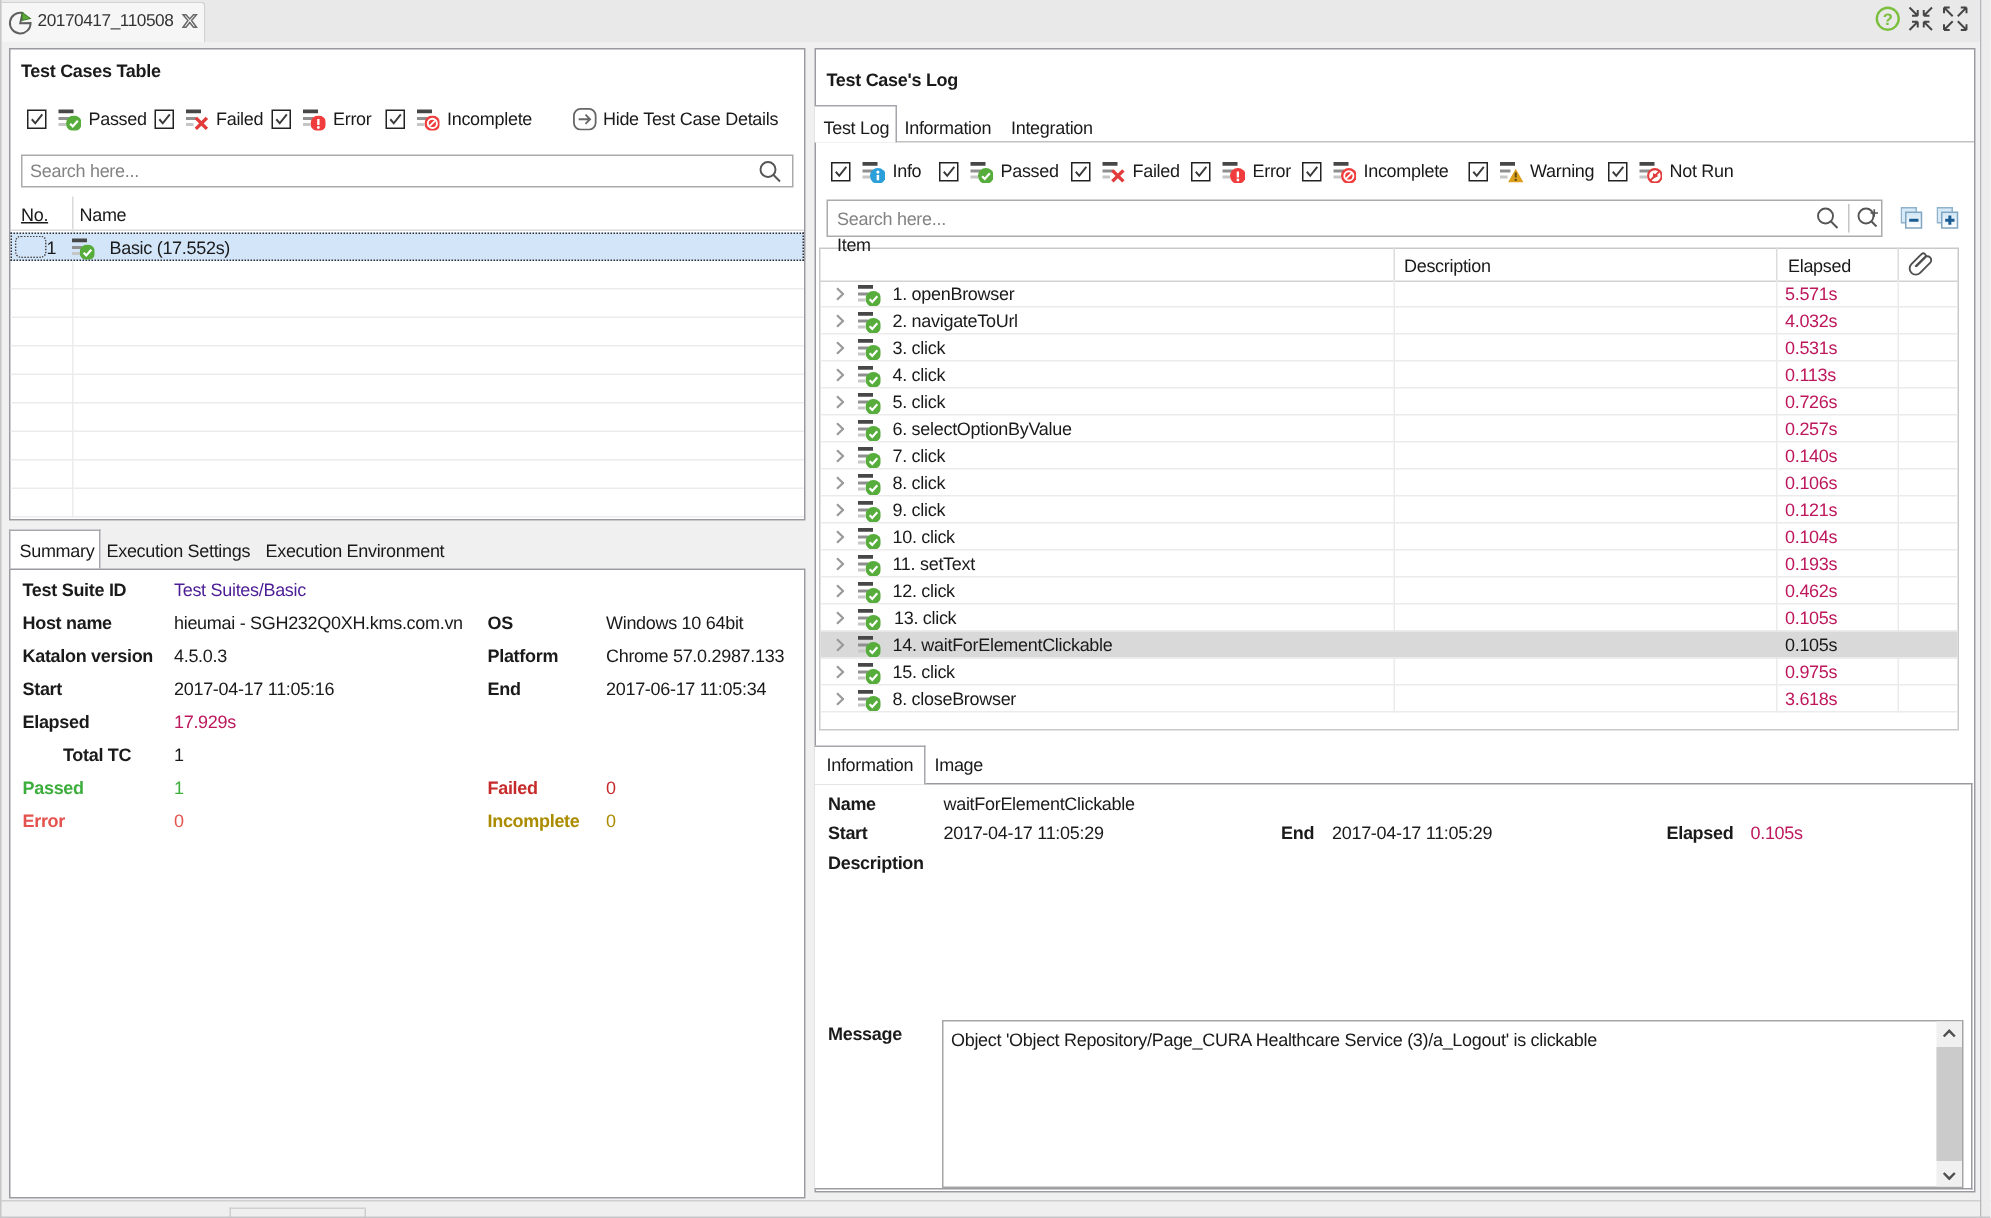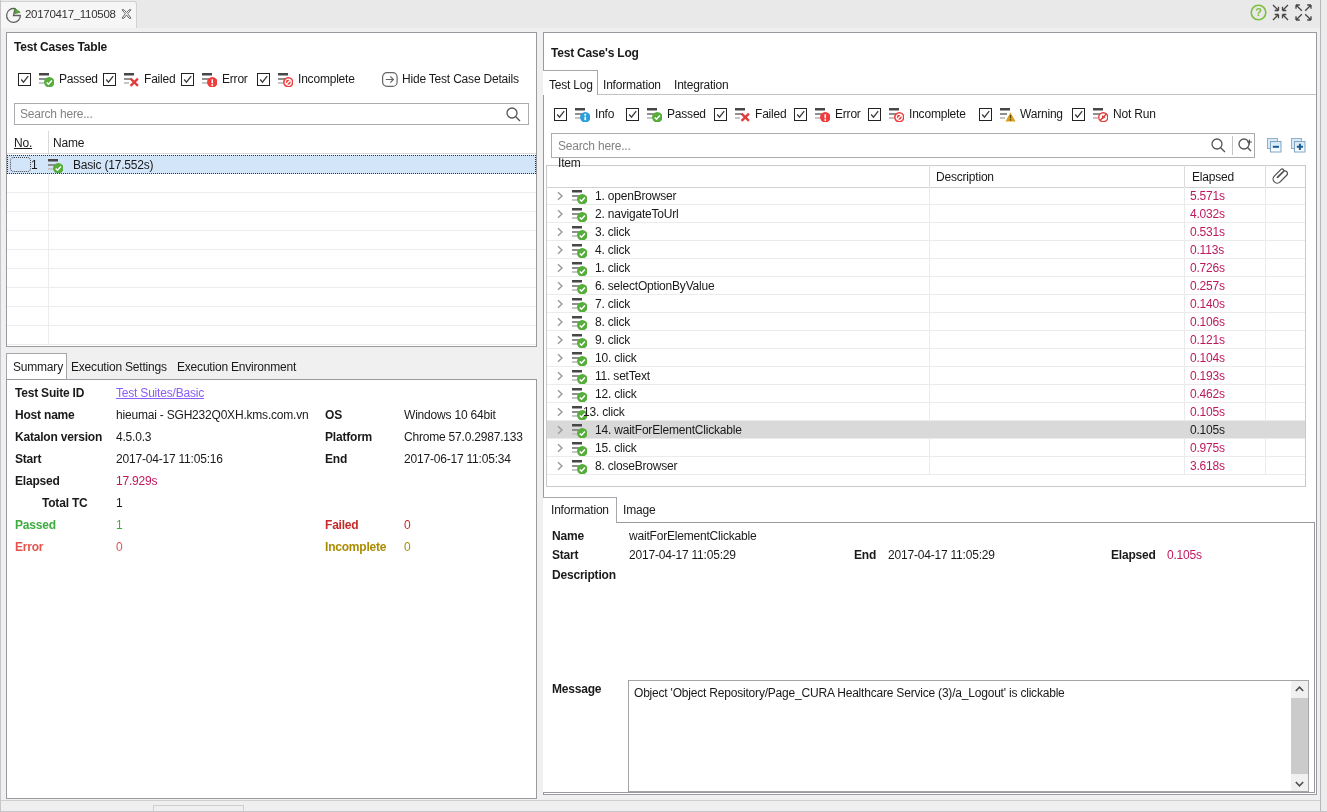--- a/index.html
+++ b/index.html
@@ -12,21 +12,21 @@
 .sic { position:absolute; width:15px; height:14px; }
 .sic .bars { position:absolute; left:0; top:0; width:15px; height:14px;
   background:
   linear-gradient(#474747,#474747) 0px 1px / 10px 2.5px no-repeat,
   linear-gradient(#8f8f8f,#8f8f8f) 0px 5.5px / 7px 2px no-repeat,
   linear-gradient(#c6c6c6,#c6c6c6) 0px 9.5px / 5px 2px no-repeat;
 }
 .search { position:absolute; background:#fff; border:1px solid #ababab; }
 .bluetxt { color:#be185d; }
 .atab { position:absolute; background:#fff; border:1px solid #a6a6ac; border-bottom:none; }
-.link { color:#8b5cf6; text-decoration:underline; }
+.link { color:#4c1d95; }
 .grey { color:#838383; }
 </style>
 </head>
 <body>
 <div class="a" style="left:0;top:0;width:1327px;height:28px;background:#e9e9e9;"></div>
 <div class="a" style="left:1px;top:1px;width:136px;height:27px;background:#f6f6f6;border:1px solid #d2d2d2;border-bottom:none;border-left:none;border-radius:0 3px 0 0;"></div>
 <svg class="a" style="left:5px;top:7px" width="17" height="17" viewBox="0 0 17 17">
 <path d="M10 1.7 A6.9 6.9 0 1 0 15.4 8.3 L8.5 8.5 Z" fill="none" stroke="#606060" stroke-width="1.3"></path>
 <path d="M9.7 1.2 L15.2 5.3 L9.9 6.6 Z" fill="#5aab3a" stroke="#417d28" stroke-width="0.7"></path>
 </svg>
@@ -376,21 +376,21 @@
 <svg class="a" style="left:557px;top:263px" width="6" height="10" viewBox="0 0 6 10">
     <path d="M1 1.2 L5 5 L1 8.8" stroke="#9a9a9a" stroke-width="1.5" fill="none"></path>
   </svg>
 <span class="sic" style="left:572px;top:261px;">
     <span class="bars"></span>
     <span class="a" style="left:4.5px;top:4px;width:10.5px;height:10.5px;"><svg width="10.5" height="10.5" viewBox="0 0 10 10">
         <circle cx="5" cy="5" r="5" fill="#56ad3c"></circle>
         <path d="M2.6 5.2 L4.3 6.9 L7.5 3.3" stroke="#fff" stroke-width="1.4" fill="none"></path>
       </svg></span>
   </span>
-<span class="a" style="left:595px;top:261px;">1. click</span>
+<span class="a" style="left:595px;top:261px;">5. click</span>
 <span class="a bluetxt" style="left:1190px;top:261px;">0.726s</span>
 <div class="a" style="left:547px;top:294px;width:758px;height:1px;background:#ebebeb;"></div>
 <svg class="a" style="left:557px;top:281px" width="6" height="10" viewBox="0 0 6 10">
     <path d="M1 1.2 L5 5 L1 8.8" stroke="#9a9a9a" stroke-width="1.5" fill="none"></path>
   </svg>
 <span class="sic" style="left:572px;top:279px;">
     <span class="bars"></span>
     <span class="a" style="left:4.5px;top:4px;width:10.5px;height:10.5px;"><svg width="10.5" height="10.5" viewBox="0 0 10 10">
         <circle cx="5" cy="5" r="5" fill="#56ad3c"></circle>
         <path d="M2.6 5.2 L4.3 6.9 L7.5 3.3" stroke="#fff" stroke-width="1.4" fill="none"></path>
@@ -480,21 +480,21 @@
 <svg class="a" style="left:557px;top:407px" width="6" height="10" viewBox="0 0 6 10">
     <path d="M1 1.2 L5 5 L1 8.8" stroke="#9a9a9a" stroke-width="1.5" fill="none"></path>
   </svg>
 <span class="sic" style="left:572px;top:405px;">
     <span class="bars"></span>
     <span class="a" style="left:4.5px;top:4px;width:10.5px;height:10.5px;"><svg width="10.5" height="10.5" viewBox="0 0 10 10">
         <circle cx="5" cy="5" r="5" fill="#56ad3c"></circle>
         <path d="M2.6 5.2 L4.3 6.9 L7.5 3.3" stroke="#fff" stroke-width="1.4" fill="none"></path>
       </svg></span>
   </span>
-<span class="a" style="left:583px;top:405px;text-align:center;">13. click</span>
+<span class="a" style="left:596px;top:405px;text-align:center;">13. click</span>
 <span class="a bluetxt" style="left:1190px;top:405px;">0.105s</span>
 <div class="a" style="left:547px;top:421px;width:758px;height:18px;background:#d9d9d9;"></div>
 <div class="a" style="left:547px;top:438px;width:758px;height:1px;background:#ebebeb;"></div>
 <svg class="a" style="left:557px;top:425px" width="6" height="10" viewBox="0 0 6 10">
     <path d="M1 1.2 L5 5 L1 8.8" stroke="#9a9a9a" stroke-width="1.5" fill="none"></path>
   </svg>
 <span class="sic" style="left:572px;top:423px;">
     <span class="bars"></span>
     <span class="a" style="left:4.5px;top:4px;width:10.5px;height:10.5px;"><svg width="10.5" height="10.5" viewBox="0 0 10 10">
         <circle cx="5" cy="5" r="5" fill="#56ad3c"></circle>

